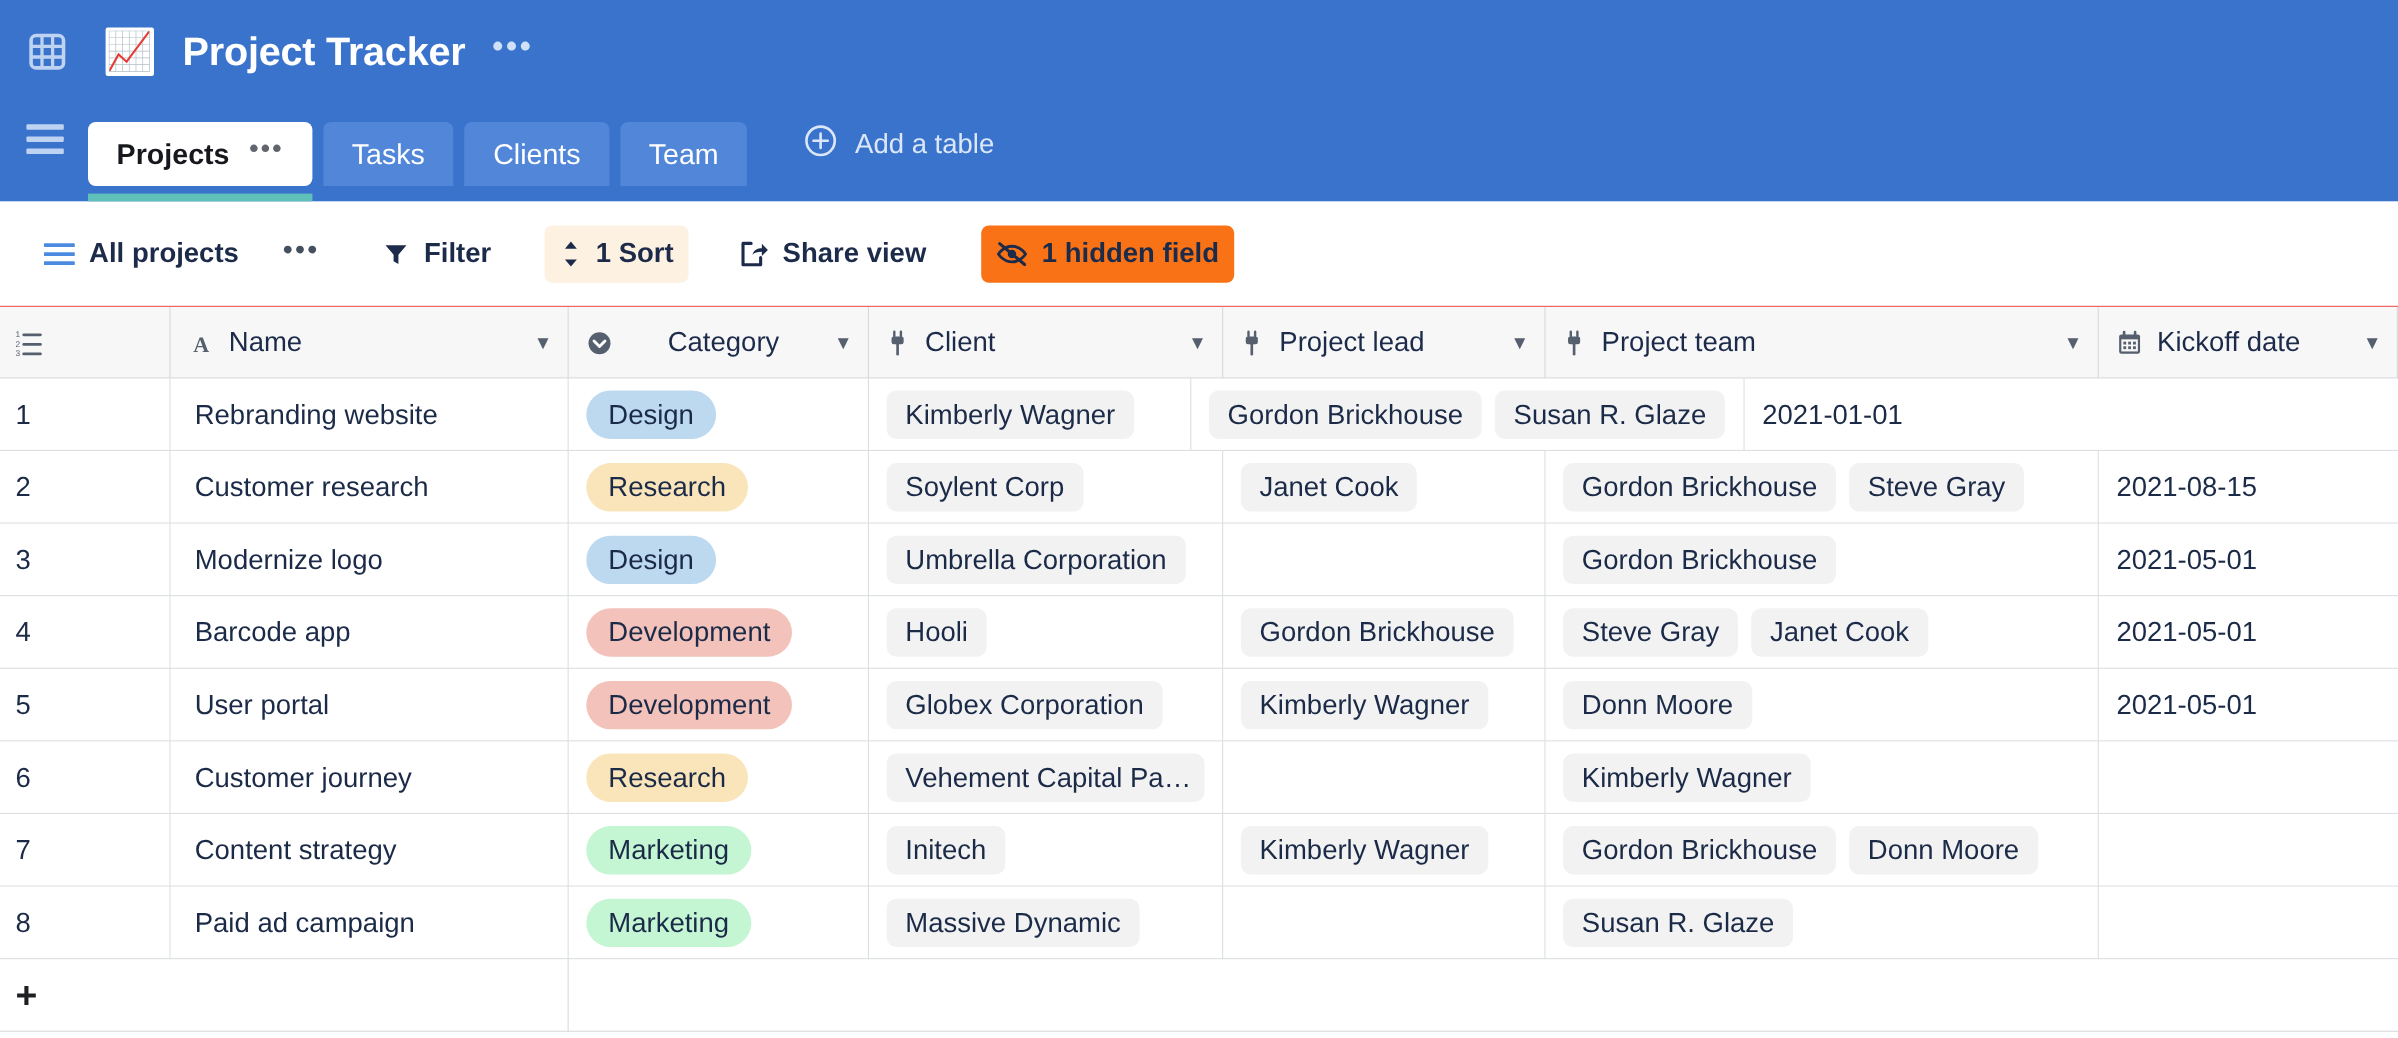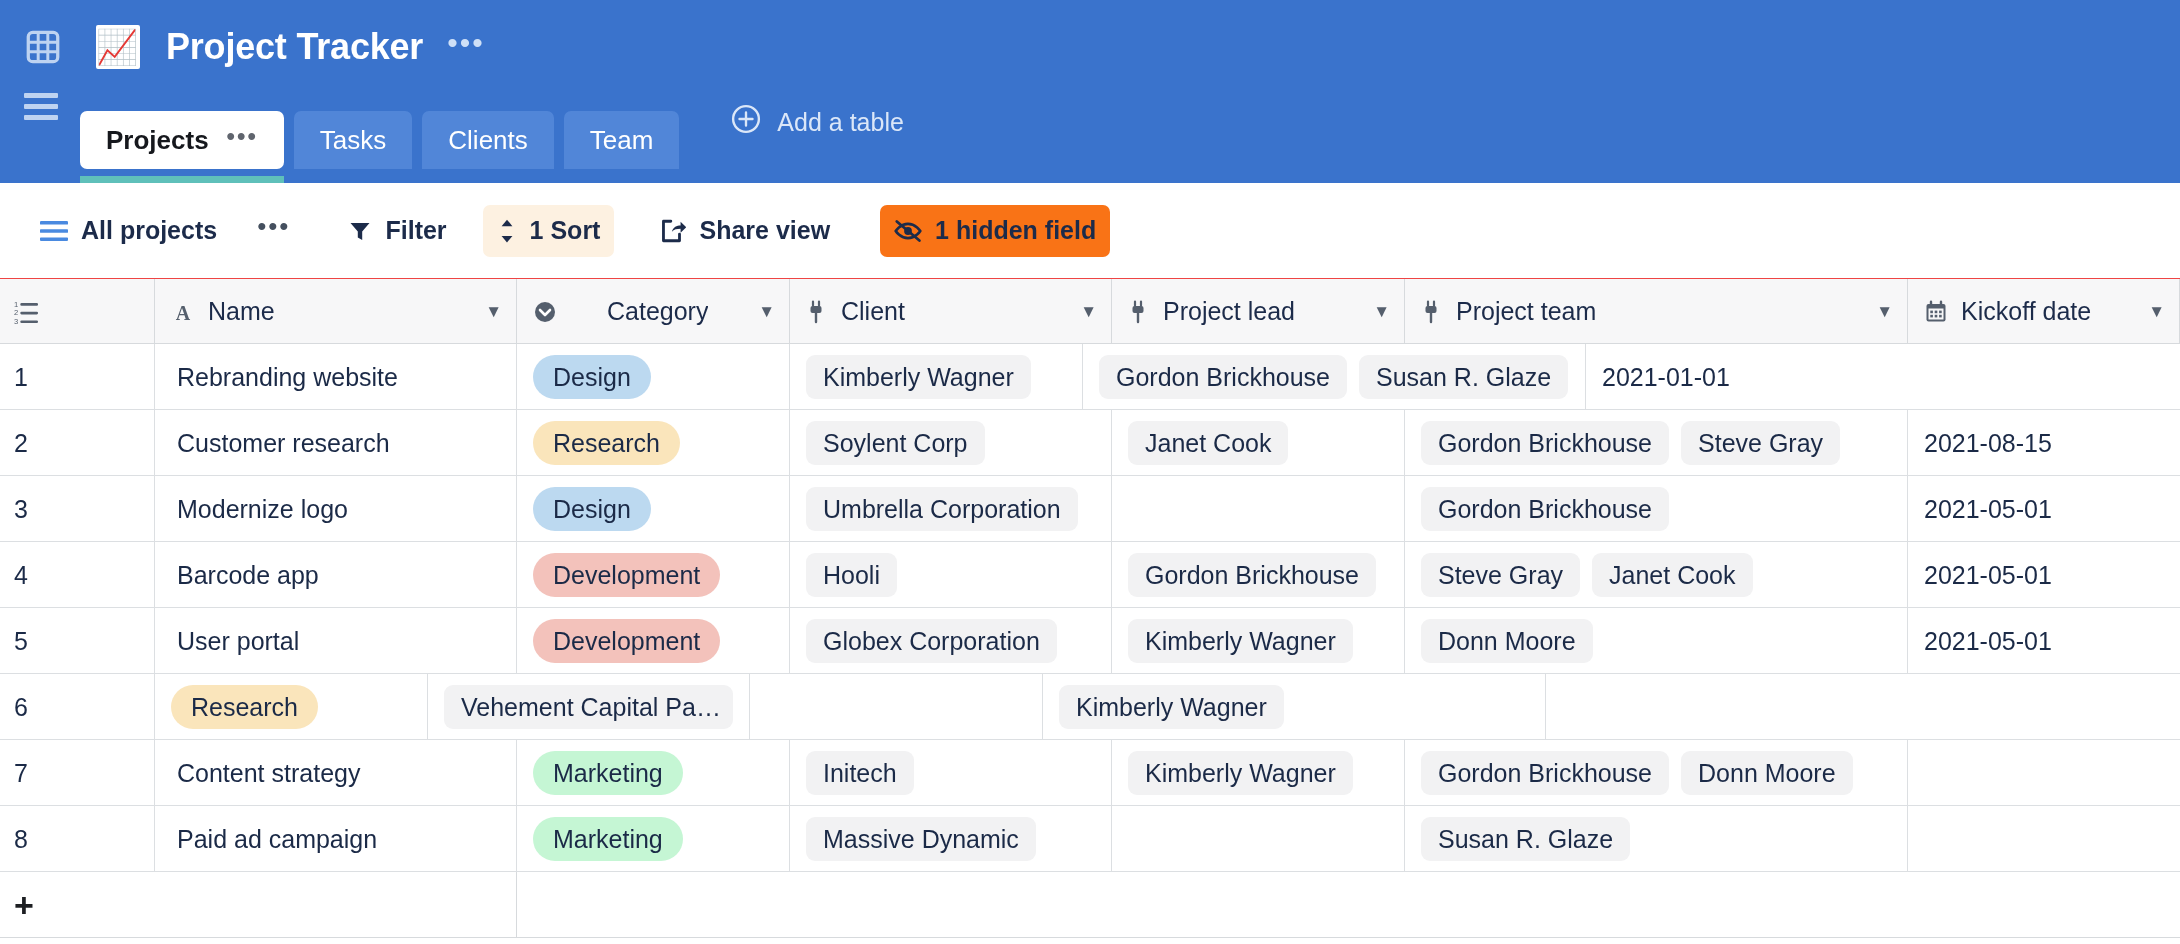--- a/index.html
+++ b/index.html
@@ -51,21 +51,21 @@
     color: #cfe0f7;
     font-size: 30px;
     margin-left: 24px;
     letter-spacing: 2px;
     line-height: 1;
     margin-top: -8px;
   }
 
   .header-row-2 {
     display: flex;
-    align-items: flex-start;
+    align-items: center;
     height: 90px;
     padding-left: 24px;
     position: relative;
   }
   .hamburger {
     width: 34px; height: 26px;
     margin-bottom: 24px;
     margin-right: 22px;
     flex: 0 0 auto;
   }
@@ -148,21 +148,21 @@
   .tb-item.bold { font-weight: 700; }
   .tb-item .ic { margin-right: 13px; display: flex; align-items: center; }
   .tb-dots {
     color: #45505f;
     font-size: 26px;
     letter-spacing: 2px;
     margin: -10px 0 0 16px;
     line-height: 1;
     padding: 0 10px;
   }
-  .tb-sort { background: #fdf1e1; margin-left: 22px; font-weight: 700; }
+  .tb-sort { background: #fdf1e1; margin-left: 34px; font-weight: 700; }
   .tb-filter { margin-left: 34px; font-weight: 700; }
   .tb-share { margin-left: 32px; font-weight: 700; }
   .tb-hidden { background: #f97316; margin-left: 36px; font-weight: 700; }
 
   
   .grid { width: 2180px; }
   .grid-row { display: flex; }
   .col-num   { width: 155px; flex: 0 0 155px; }
   .col-name  { width: 362px; flex: 0 0 362px; }
   .col-cat   { width: 273px; flex: 0 0 273px; gap: 37px; }
@@ -537,20 +537,21 @@
         <div class="cell col-lead">
           <span class="chip">Kimberly Wagner</span>
         </div>
         <div class="cell col-team">
           <span class="chip">Donn Moore</span>
         </div>
         <div class="cell datecell col-date">2021-05-01</div>
       </div>
       <div class="grid-row body-row">
         <div class="cell rownum col-num">6</div>
+        <div class="cell namecell col-name">Customer journey</div>
         <div class="cell col-cat">
           <span class="pill" style="background: rgb(250, 229, 187);">Research</span>
         </div>
         <div class="cell col-client">
           <span class="chip">Vehement Capital Pa…</span>
         </div>
         <div class="cell col-lead"></div>
         <div class="cell col-team">
           <span class="chip">Kimberly Wagner</span>
         </div>

